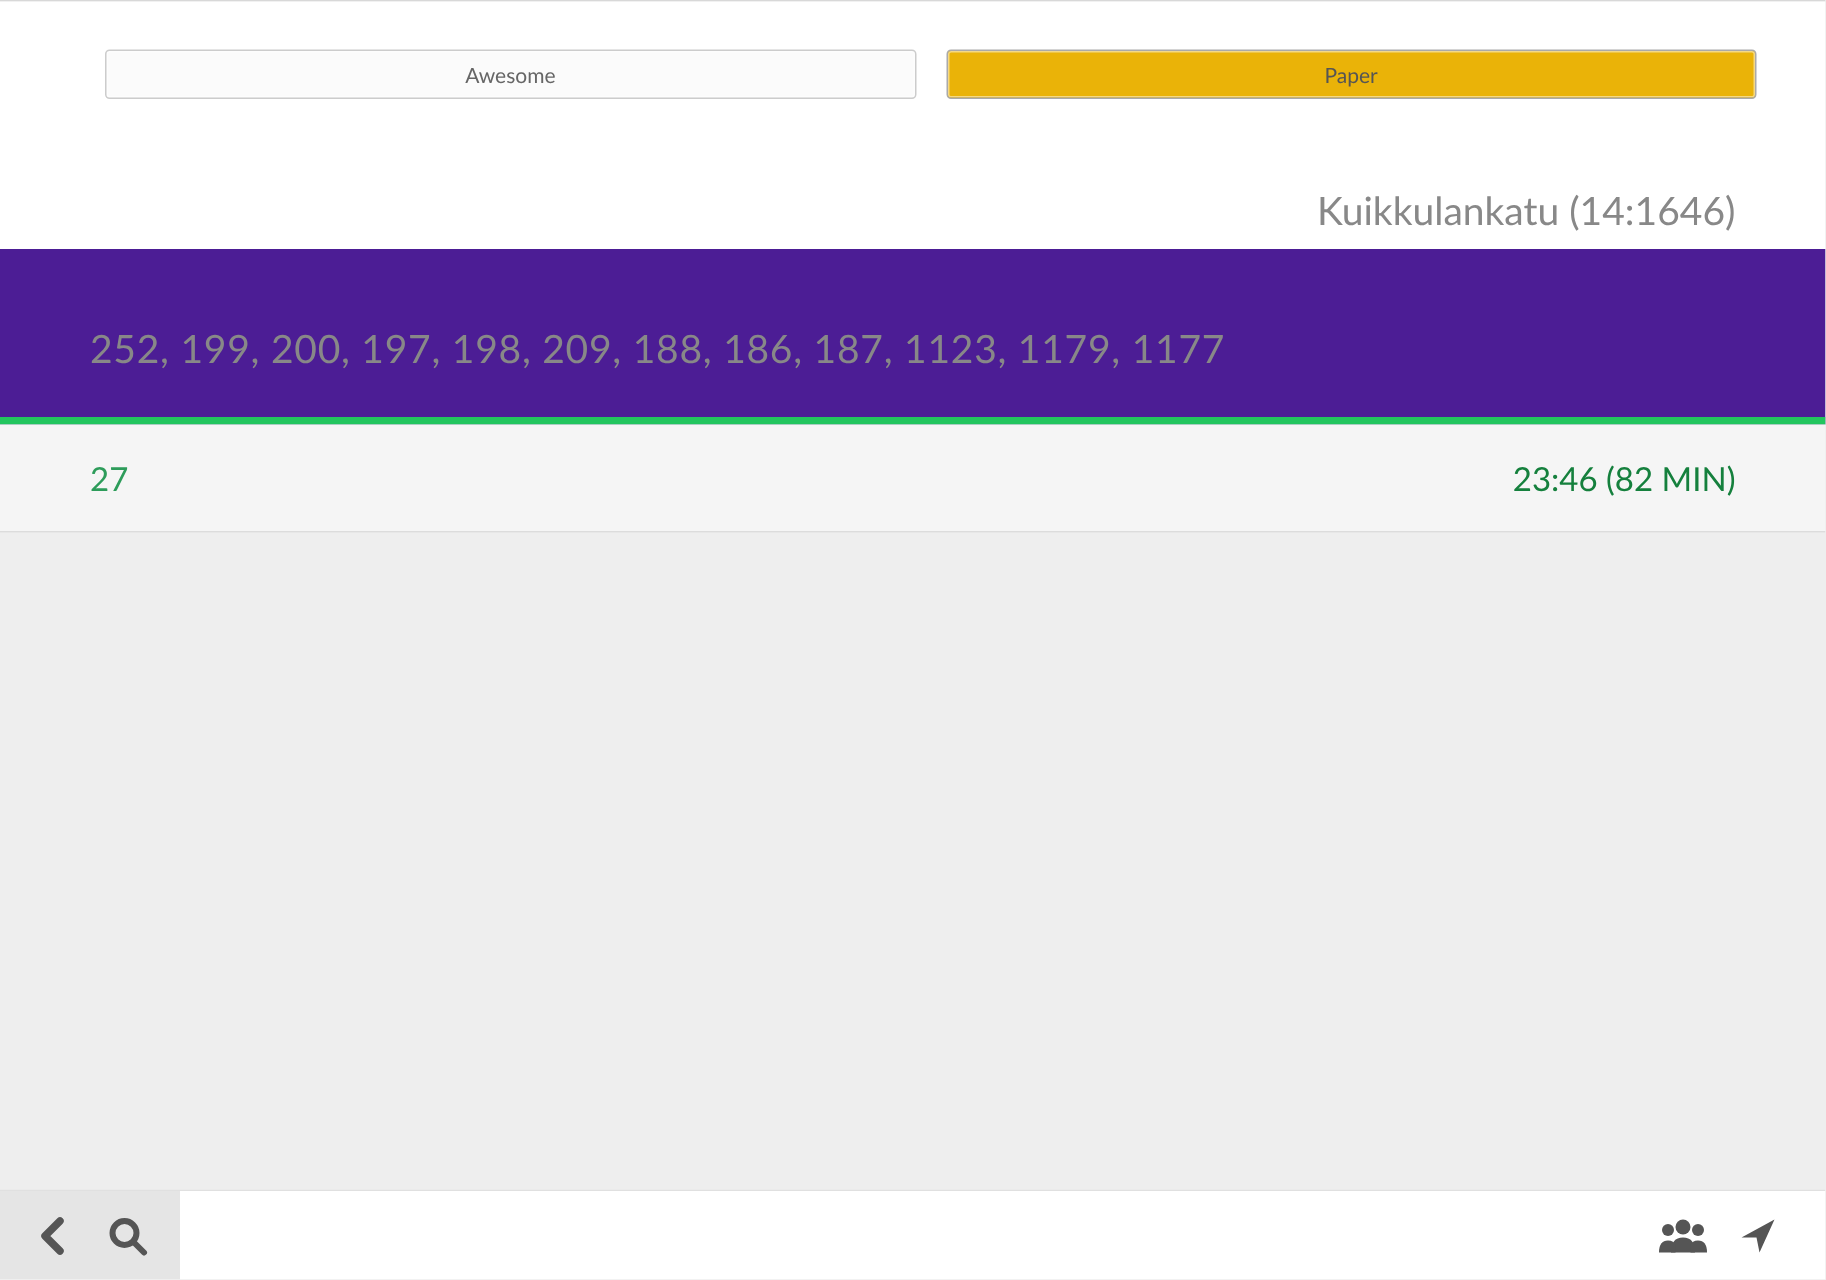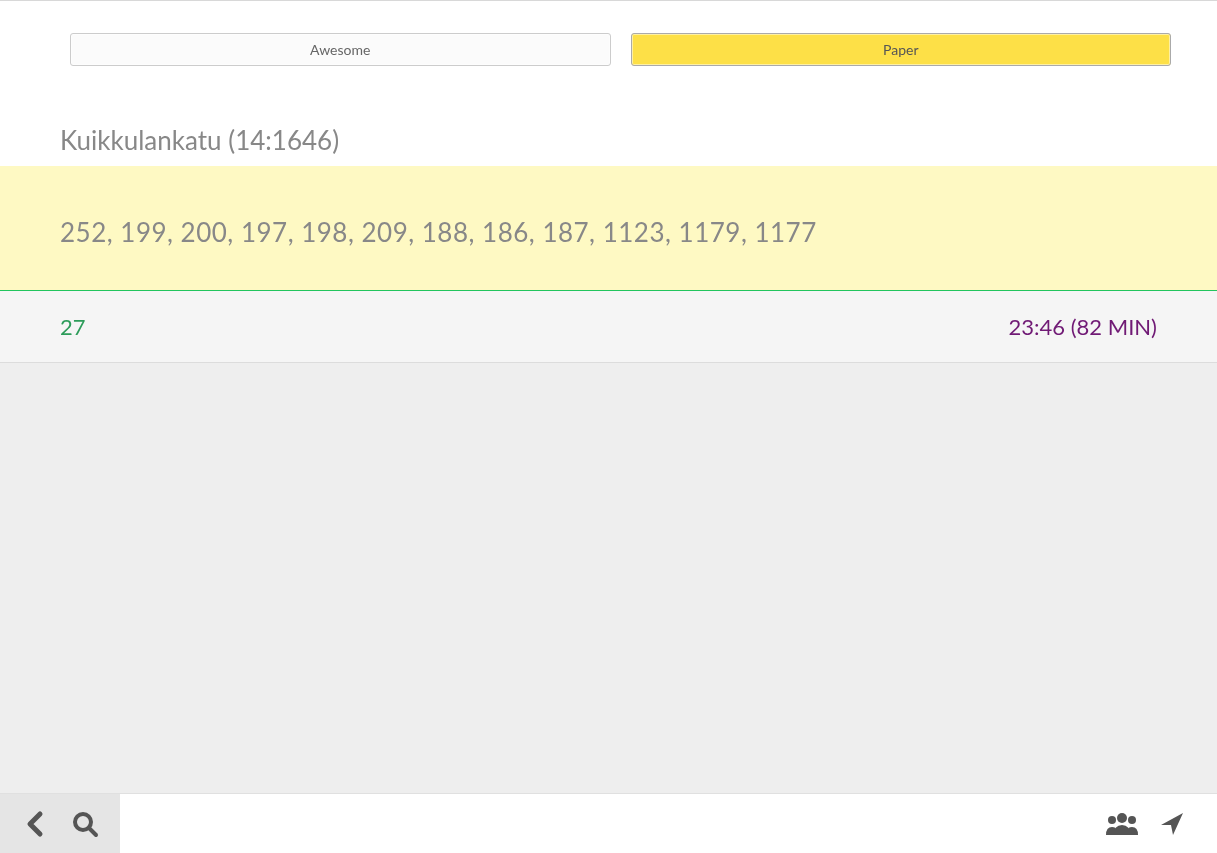--- a/index.html
+++ b/index.html
@@ -32,37 +32,38 @@
       border: 1px solid #cccccc;
       background: #fbfbfb;
       color: #666666;
       font-size: 14px;
       font-family: inherit;
       cursor: pointer;
       border-radius: 3px;
       box-shadow: inset 0 0 0 1px rgba(255,255,255,0.5);
     }
     .tab-button.active {
-      background: #fde047;
+      background: #eab308;
       border: 1px solid #aaaaaa;
       color: #555555;
     }
     .title-section {
       background: #ffffff;
       padding: 40px 60px 10px 60px;
     }
     .title-text {
       font-size: 26px;
       color: #888888;
       font-weight: 400;
+      text-align: right;
     }
     .numbers-section {
-      background: #fef9c3;
-      padding: 50px 60px 42px 60px;
-      border-bottom: 1px solid #22c55e;
+      background: #4c1d95;
+      padding: 50px 60px 30px 60px;
+      border-bottom: 5px solid #22c55e;
     }
     .numbers-text {
       font-size: 26px;
       color: #888888;
       font-weight: 400;
       letter-spacing: 0.5px;
     }
     .row-section {
       background: #f5f5f5;
       padding: 22px 60px;
@@ -71,21 +72,21 @@
       justify-content: space-between;
       align-items: center;
     }
     .row-number {
       font-size: 22px;
       color: #2d9c5a;
       font-weight: 400;
     }
     .row-time {
       font-size: 22px;
-      color: #701a75;
+      color: #15803d;
       font-weight: 400;
     }
     .bottom-bar {
       position: absolute;
       bottom: 0;
       left: 0;
       width: 100%;
       height: 60px;
       background: #ffffff;
       border-top: 1px solid #e0e0e0;

